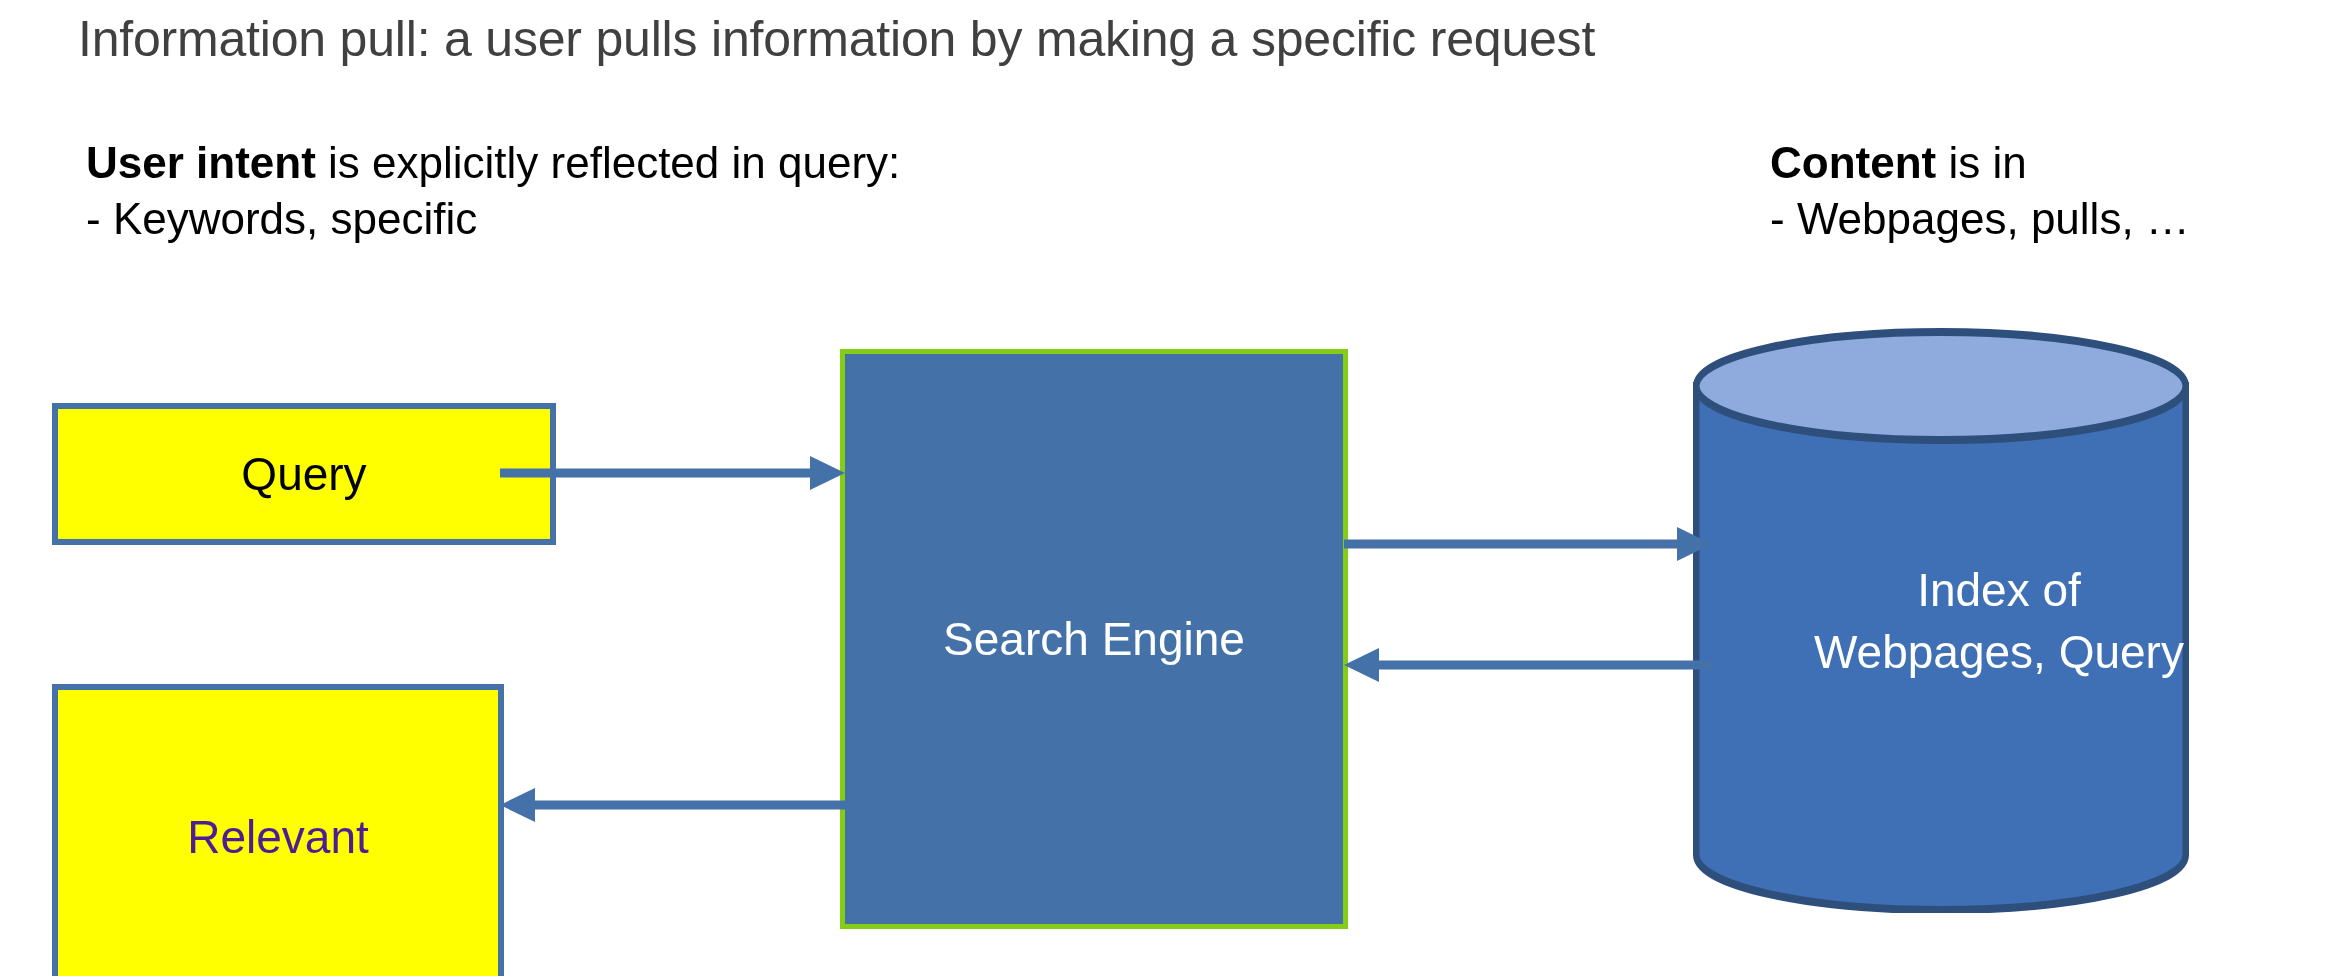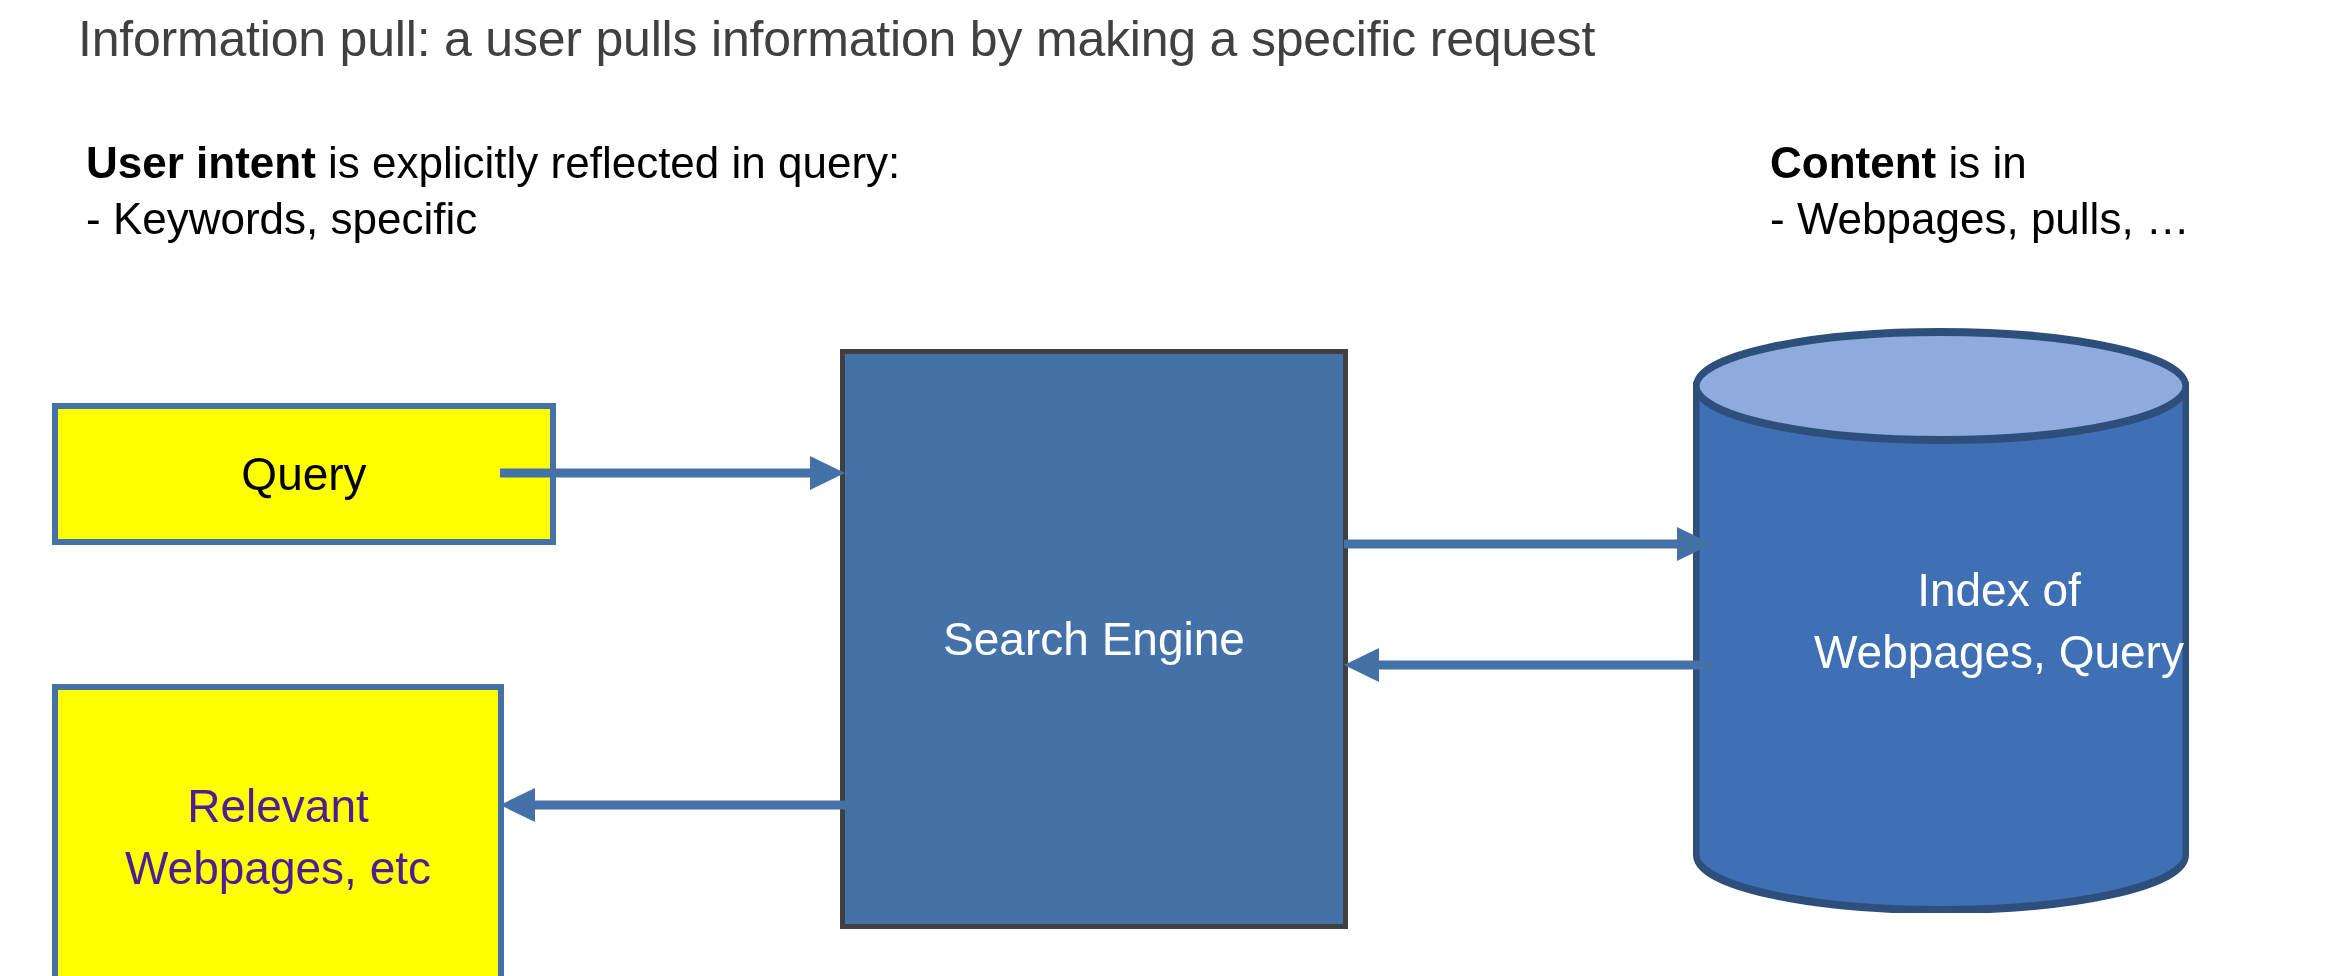--- a/index.html
+++ b/index.html
@@ -81,21 +81,21 @@
     line-height: 62px;
     color: #4c1d95;
   }
 
   .box-engine {
     left: 840px;
     top: 349px;
     width: 508px;
     height: 580px;
     background: #4472A8;
-    border: 5px solid #404040;
+    border: 5px solid #84cc16;
     font-size: 46px;
     line-height: 56px;
     color: #ffffff;
   }
 
   
   .cylinder {
     position: absolute;
     left: 1693px;
     top: 328px;
@@ -147,21 +147,21 @@
   <div class="text-block right">
     <span class="text-line"><b>Content</b><span> is in</span></span>
     <span class="text-line">- Webpages, pulls, …</span>
   </div>
 
   <div class="flow-box box-query">
     <span>Query</span>
   </div>
 
   <div class="flow-box box-relevant">
-    <span><span>Relevant</span><br><span>Webpages, etc</span></span>
+    <span><span>Relevant</span><br></span>
   </div>
 
   <div class="flow-box box-engine">
     <span>Search Engine</span>
   </div>
 
   <div class="cylinder">
     <svg viewBox="0 0 612 585" preserveAspectRatio="none">
       <path d="M4,58 L4,527 A302,55 0 0 0 608,527 L608,58 Z" fill="#3F6FB4" stroke="#2E4F7C" stroke-width="8"></path>
       <ellipse cx="306" cy="58" rx="302" ry="54" fill="#8FAADC" stroke="#2E4F7C" stroke-width="8"></ellipse>

